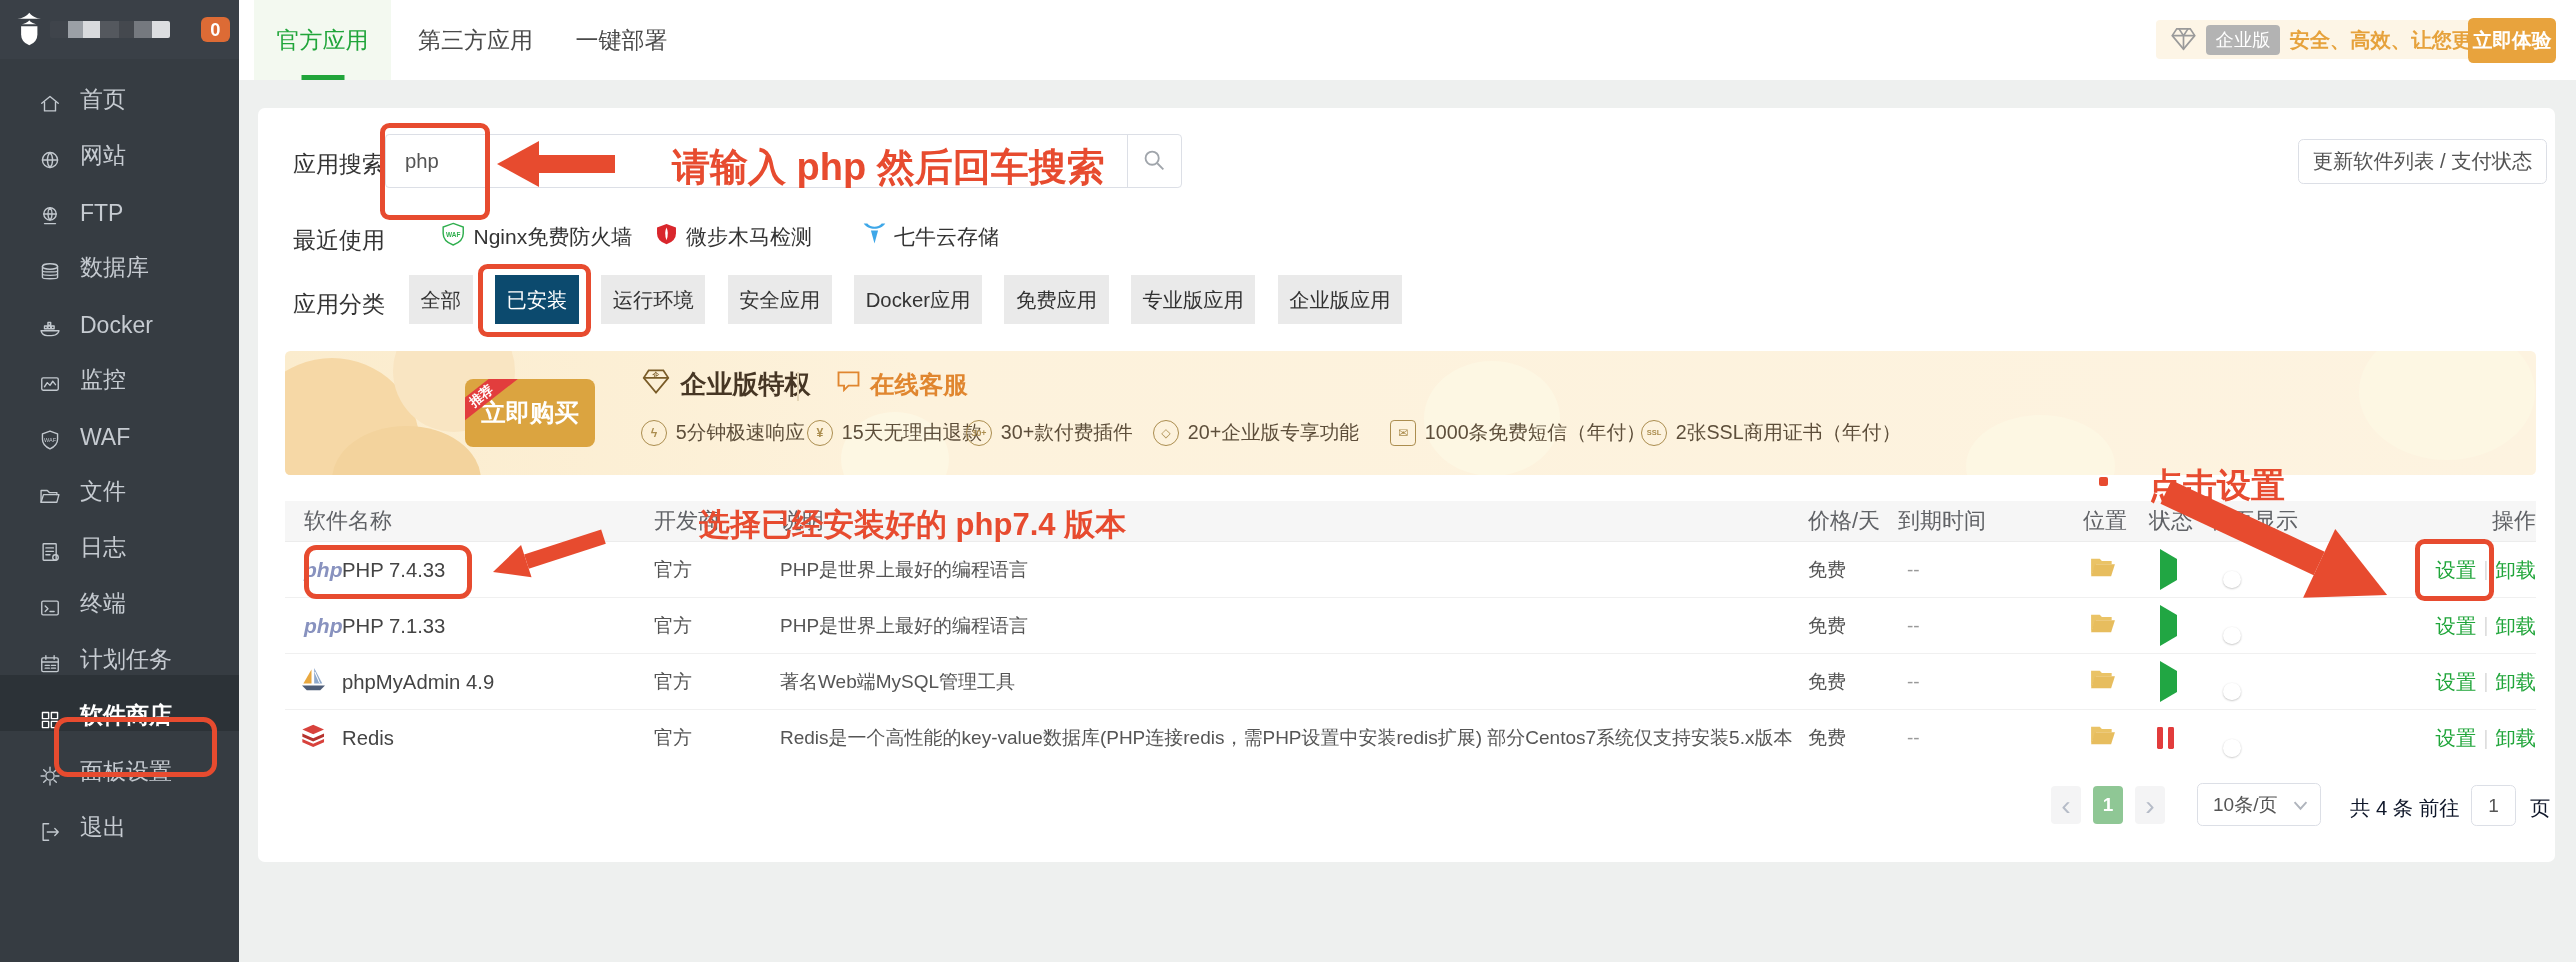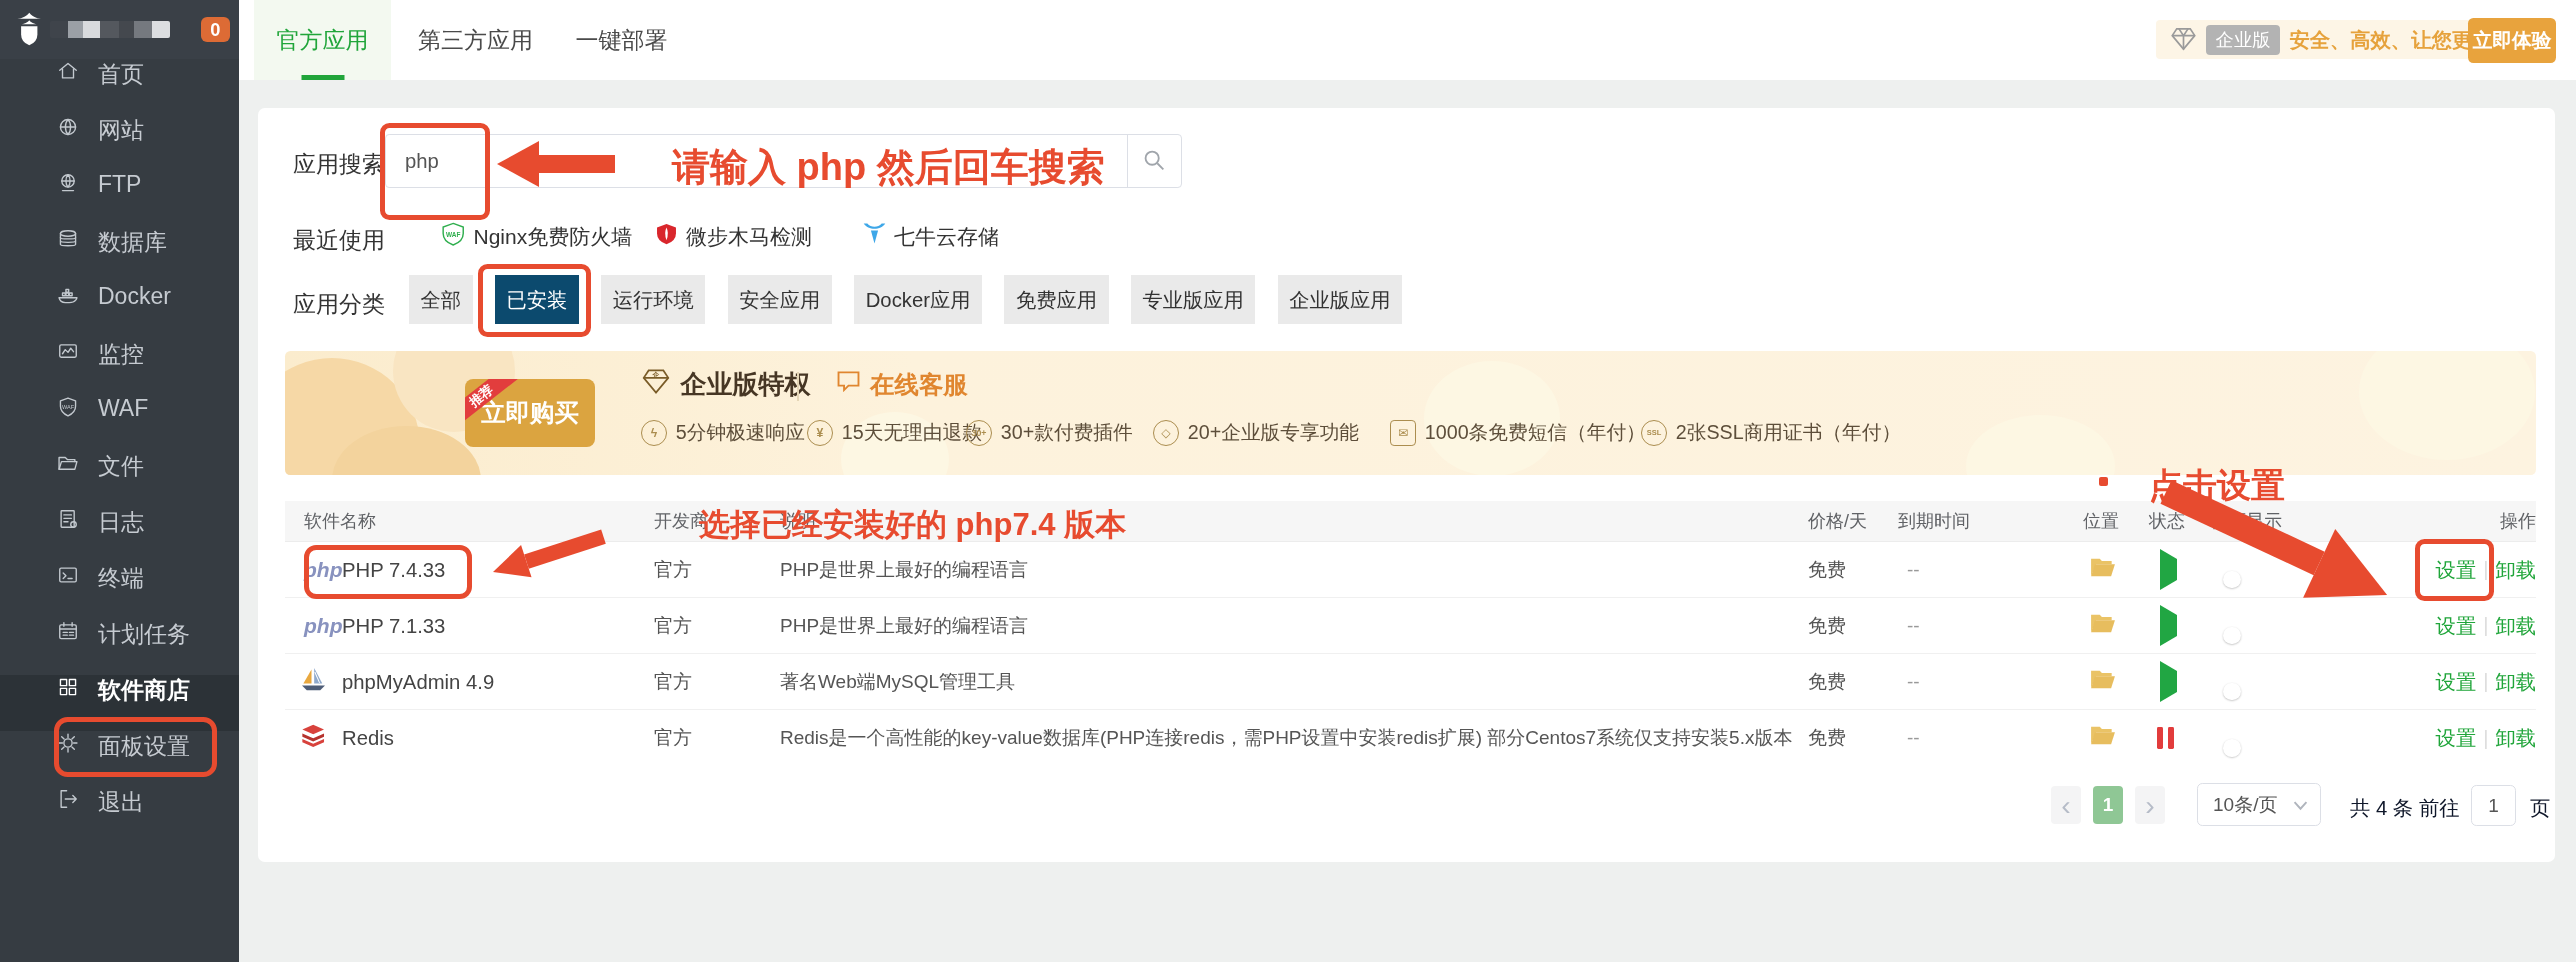--- a/index.html
+++ b/index.html
@@ -7,21 +7,21 @@
   body{font-family:"Liberation Sans","DejaVu Sans",sans-serif;background:#eef0ef;overflow:hidden}
   .page{position:relative;width:2576px;height:963px}
 
   
   .sidebar{position:absolute;left:0;top:0;width:239px;height:963px;background:#363c42;z-index:30}
   .logo-strip{height:59px;background:#3a4047;display:flex;align-items:center;padding:0 9.5px 0 15px}
   .redacted{display:flex;height:17px;margin-left:6.8px;border-radius:2px;overflow:hidden}
   .redacted span{display:block;height:100%}
   .badge0{margin-left:auto;width:28.5px;height:25px;background:#dd6b35;border-radius:6.1px;color:#fff;font-weight:bold;font-size:18.3px;display:flex;align-items:center;justify-content:center}
   .sb-list{position:absolute;left:0;top:59px;width:239px}
-  .sb-item{height:56px;display:flex;align-items:flex-start;padding-left:56px;color:#c6cbd1;font-size:23px;cursor:pointer}
+  .sb-item{height:56px;display:flex;align-items:flex-end;padding-left:38px;color:#c6cbd1;font-size:23px;cursor:pointer}
   .sb-item .sb-ic{width:23px;height:23px;display:flex;align-items:center;justify-content:center;flex:0 0 23px}
   .sb-item .sb-lb{margin-left:19px;white-space:nowrap}
   .sb-item.active{background:#2c3237;color:#fff;font-weight:bold}
   .sb-ic svg{stroke:#c3c9cf;fill:none;stroke-width:2;stroke-linecap:round;stroke-linejoin:round}
   .sb-item.active .sb-ic svg{stroke:#fff}
 
   
   .topbar{position:absolute;left:239px;top:0;width:2337px;height:80px;background:#fff;z-index:10}
   .tab{position:absolute;top:0;height:80px;display:flex;align-items:center;justify-content:center;font-size:23px;color:#4a4a4a;cursor:pointer}
   .tab.active{background:#f3f9f0;color:#20a53a}
@@ -54,21 +54,21 @@
   .priv-title{position:absolute;left:356px;top:16.3px;display:flex;align-items:center;gap:9.5px;font-size:26px;font-weight:bold;color:#46362<!---->4}
   .priv-title{color:#463624}
   .bn-div{position:absolute;left:512px;top:21px;width:2px;height:28.5px;background:#e5d6b6}
   .support{position:absolute;left:550px;top:17.6px;display:flex;align-items:center;gap:8.1px;font-size:24.4px;font-weight:bold;color:#e0862f;cursor:pointer}
   .feat{position:absolute;top:68px;display:flex;align-items:center;gap:8.8px;font-size:19.7px;color:#5d4e3a;white-space:nowrap}
   .fcirc{width:26px;height:26px;border:1.4px solid #ab8d4f;border-radius:50%;display:flex;align-items:center;justify-content:center;color:#ab8d4f;font-weight:bold;font-size:12.2px;flex:0 0 26px}
   .fsq{border-radius:4.1px}
 
   
   .thead{position:absolute;left:27px;top:393px;width:2251px;height:41px;background:#f6f6f6;border-bottom:1.4px solid #ececec}
-  .th{position:absolute;top:50%;transform:translateY(-50%);font-size:18px;color:#606266;white-space:nowrap}
+  .th{position:absolute;top:50%;transform:translateY(-50%);font-size:22px;color:#606266;white-space:nowrap}
   .tbody{position:absolute;left:27px;top:434px;width:2251px}
   .trow{position:relative;height:56px;border-bottom:1.4px solid #f0f0f0}
   .td{position:absolute;top:50%;transform:translateY(-50%);font-size:19px;color:#555;white-space:nowrap}
   .app-name{font-size:20.3px;color:#444}
   .php-logo{font-style:italic;font-weight:bold;color:#8892bf;font-size:21px}
   .folder-cell{cursor:pointer}
   .play{width:0;height:0;border-left:17.6px solid #21a643;border-top:10.2px solid transparent;border-bottom:10.2px solid transparent;cursor:pointer}
   .pause{display:flex;gap:4.7px;cursor:pointer}
   .pause i{display:block;width:6.1px;height:22px;background:#e23c3c;border-radius:1.4px}
   .toggle{width:39px;height:20.3px;background:#e0e3e9;border-radius:10.2px;position:relative;cursor:pointer}
@@ -282,20 +282,21 @@
           </svg>
       </span>
       <span class="ent-badge">企业版</span>
       <span class="promo-slogan">安全、高效、让您更安心</span>
     </div>
     <div class="try-btn">立即体验</div>
   </div>
 
   <div class="card">
 
+    <div class="update-btn">更新软件列表 / 支付状态</div>
 
     <div class="row-label" style="left:35px;top:41px">应用搜索</div>
     <div class="search-box">
       <input type="text" value="php" style="">
       <div class="search-btn">
         <span>
           <svg width="24.4" height="24.4" viewBox="0 0 24 24" fill="none" stroke="#a0a5ab" stroke-width="1.8">
               <circle cx="10" cy="10" r="6.5"></circle>
               <path d="M15 15 L21 21"></path>
             </svg>

